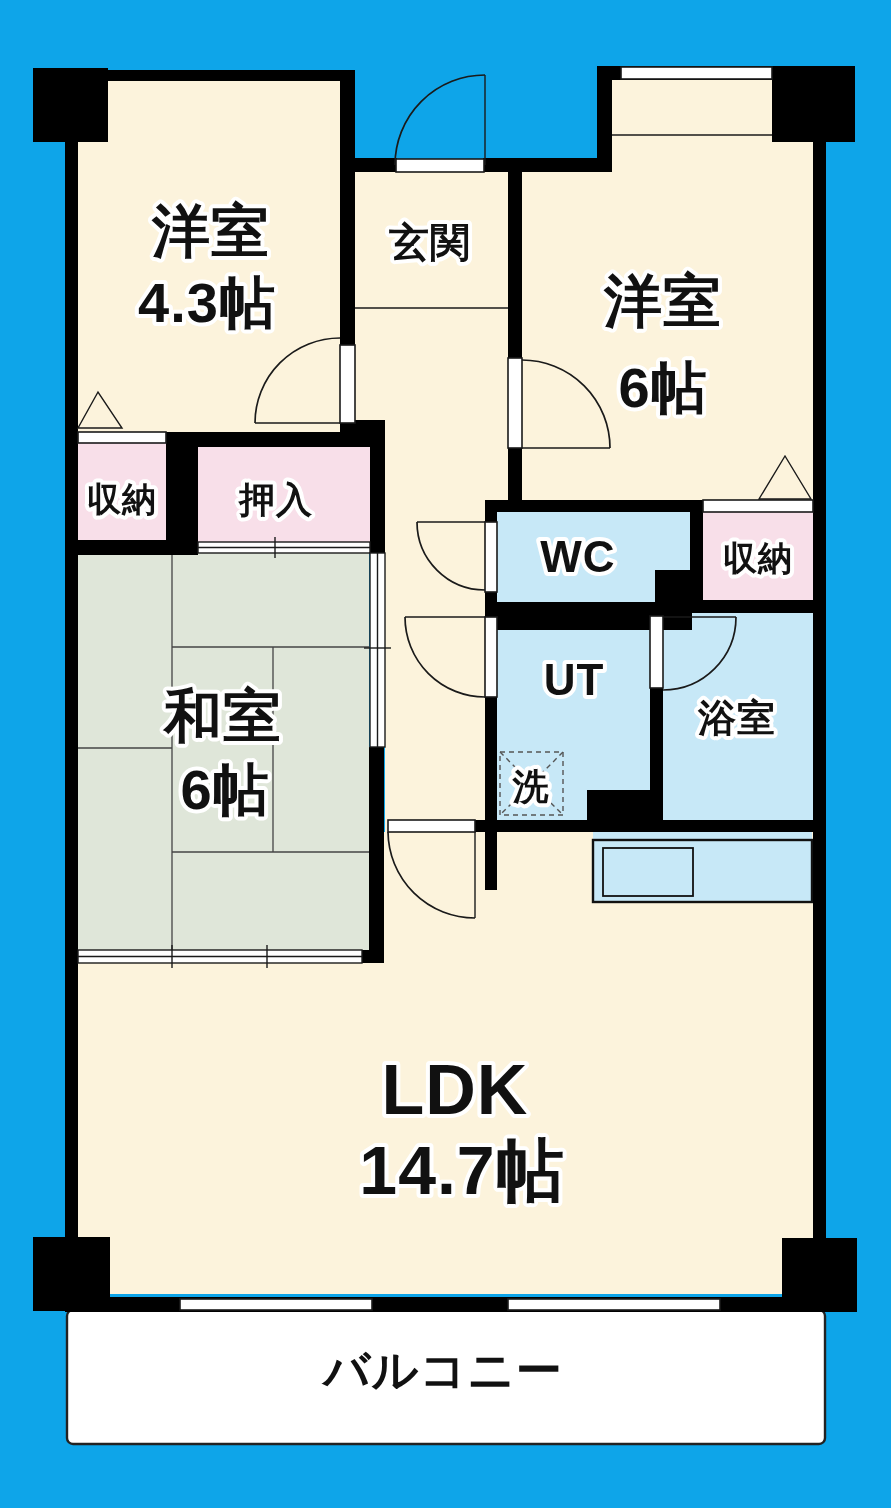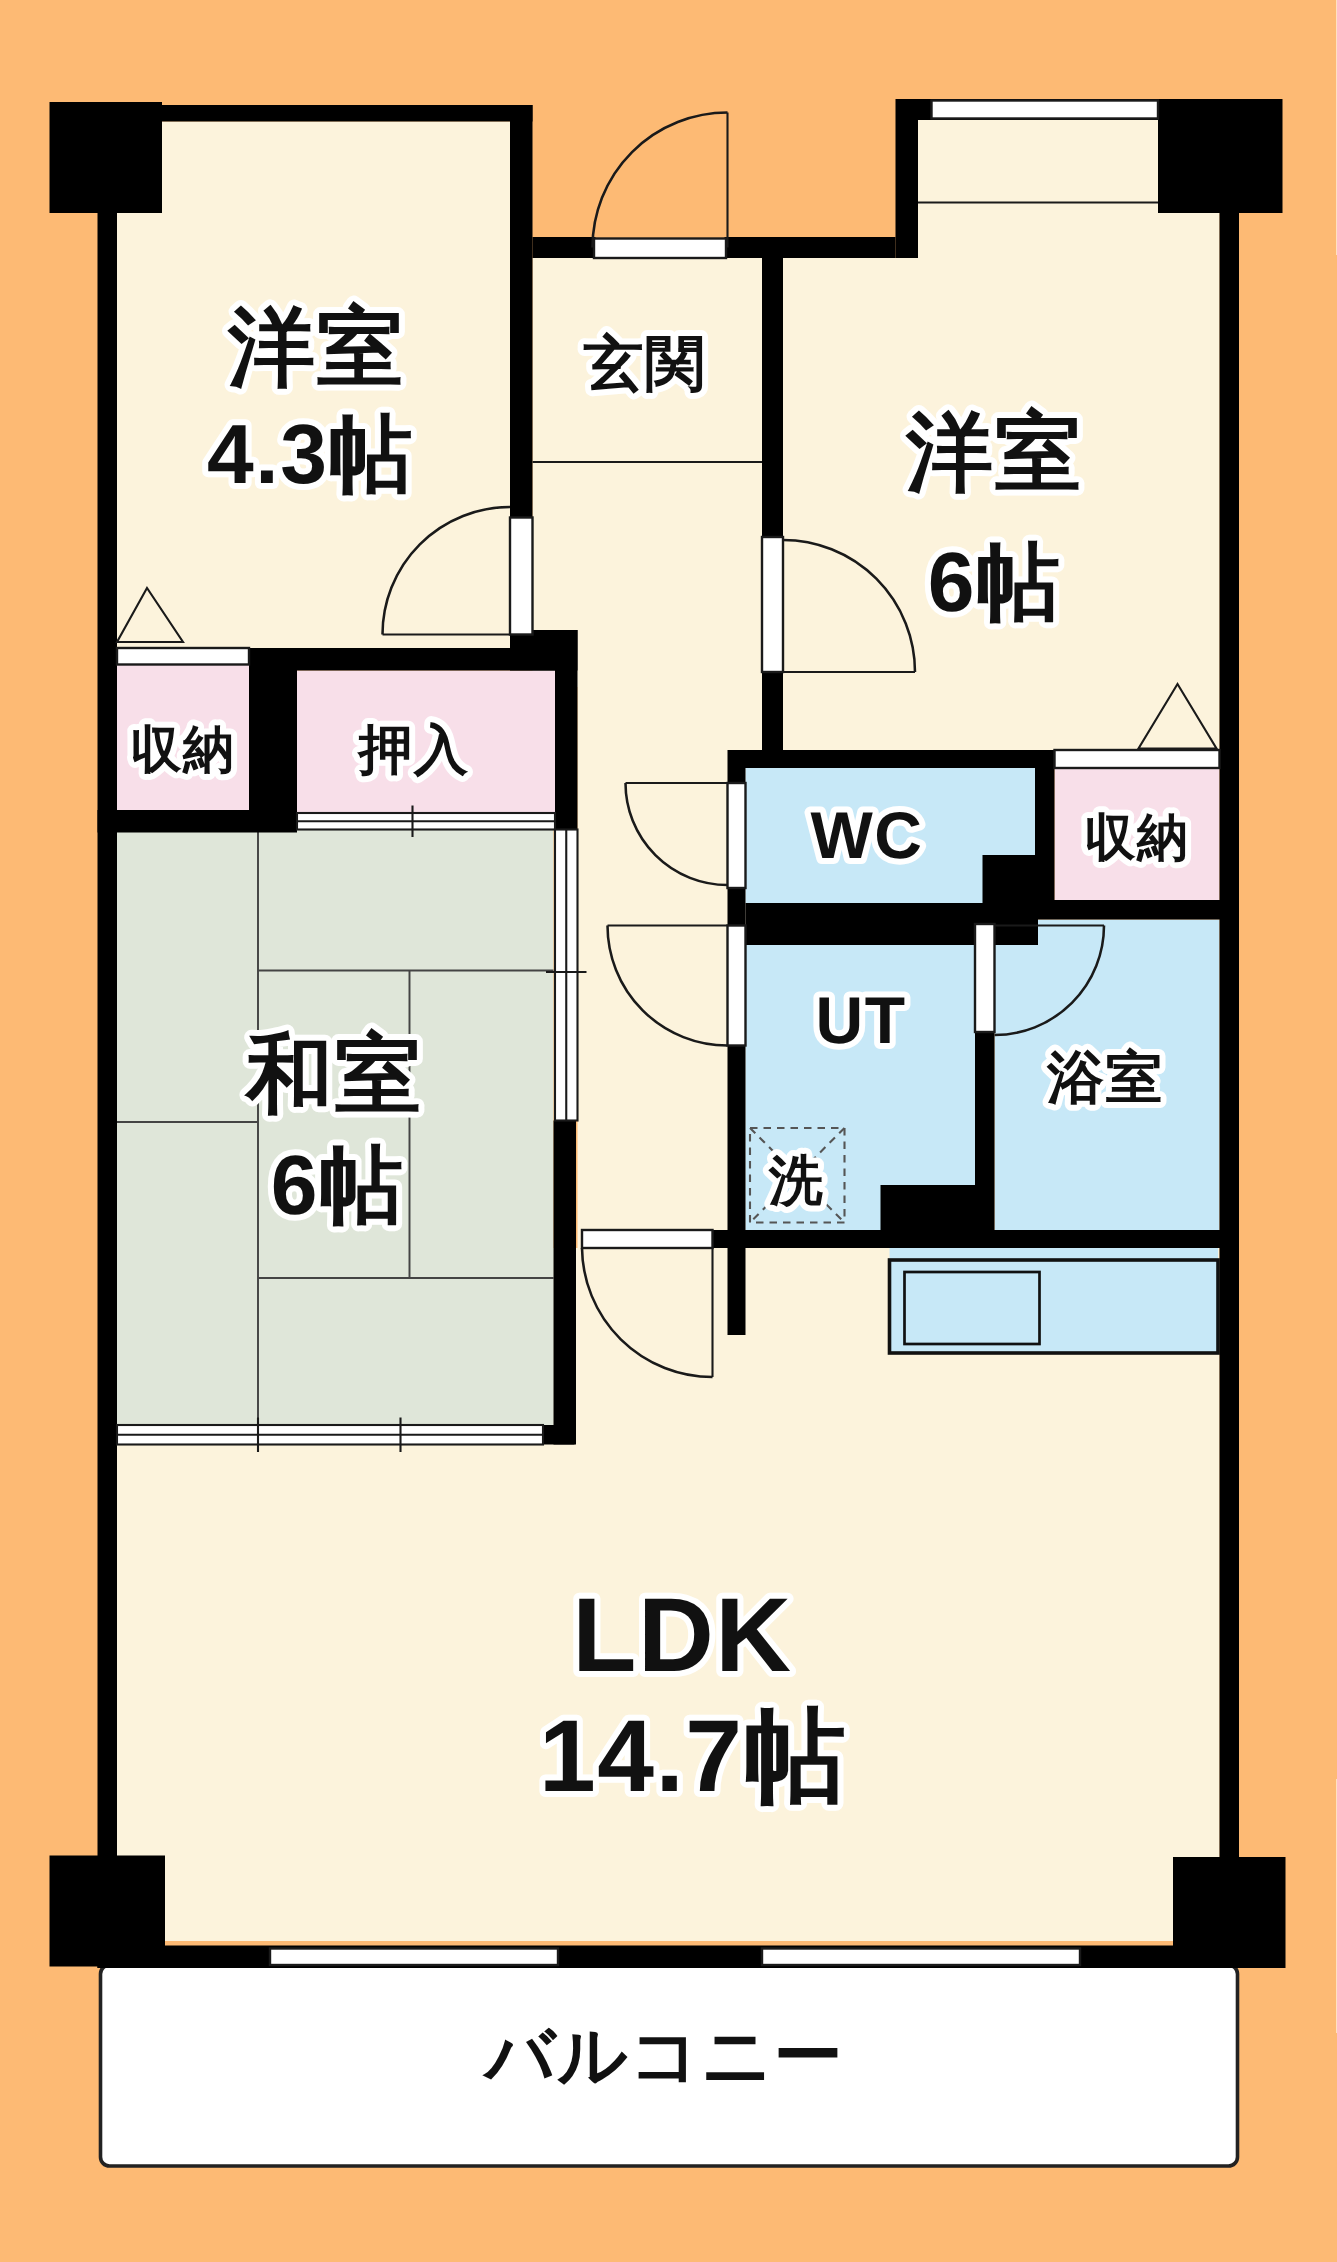--- a/index.html
+++ b/index.html
@@ -1,16 +1,16 @@
 <!DOCTYPE html>
 <html style="--wall: #000000; --floor-cream: #FCF3DC; --tatami-green: #DFE6D9; --water-blue: #C7E8F7; --closet-pink: #F8DFE9; --outline: #1A1A1A; --label-text: #111111; --label-halo: #FFFFFF;"><head>
 <meta charset="utf-8">
 <style>
   html,body{margin:0;padding:0;background:#ffffff;}
-  .page{width:891px;height:1508px;position:relative;background:#fdba74;overflow:hidden;
+  .page{width:891px;height:1508px;position:relative;background:#0ea5e9;overflow:hidden;
         font-family:"Liberation Sans",sans-serif;}
   svg{display:block}
   .wall{fill:var(--wall,#000);}
   .floor{fill:var(--floor-cream,#FCF3DC);}
   .tatami{fill:var(--tatami-green,#DFE6D9);}
   .wet{fill:var(--water-blue,#C7E8F7);}
   .closet{fill:var(--closet-pink,#F8DFE9);}
   .open{fill:#ffffff;stroke:var(--outline,#1A1A1A);stroke-width:1.6;}
   .slide{fill:#ffffff;stroke:var(--outline,#1A1A1A);stroke-width:1.4;}
   .thin{fill:none;stroke:var(--outline,#1A1A1A);stroke-width:1.4;}

